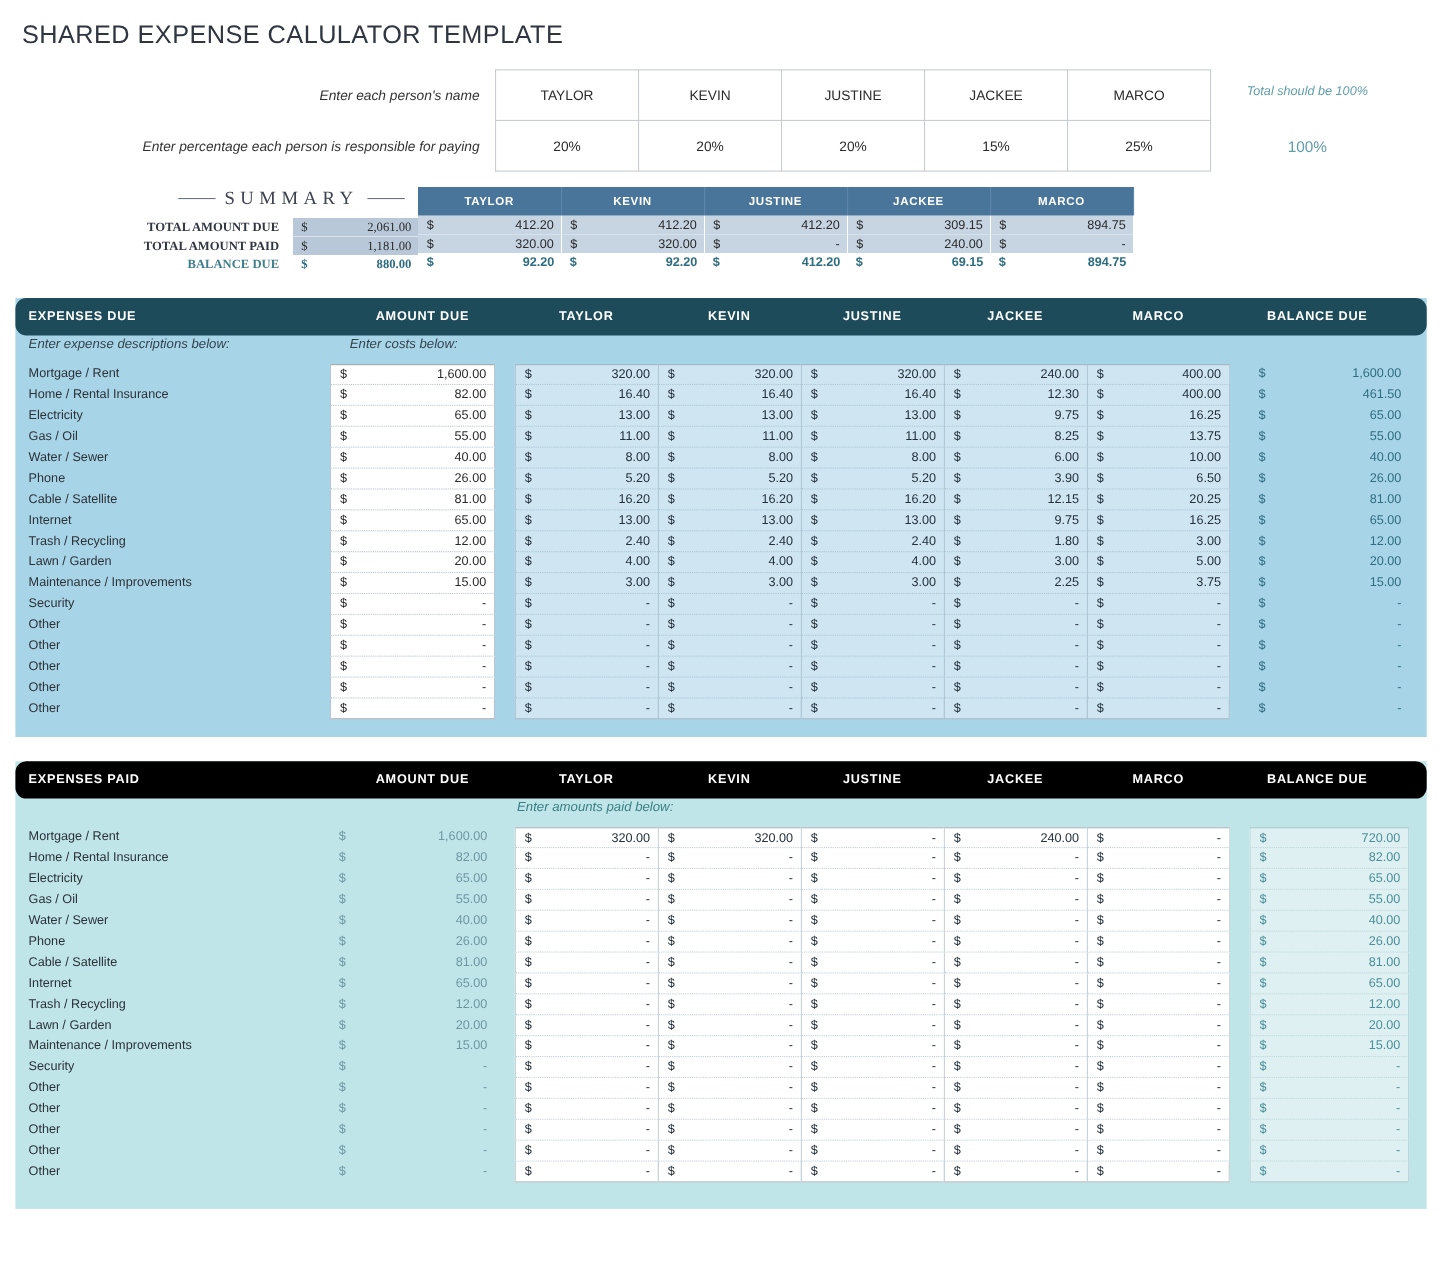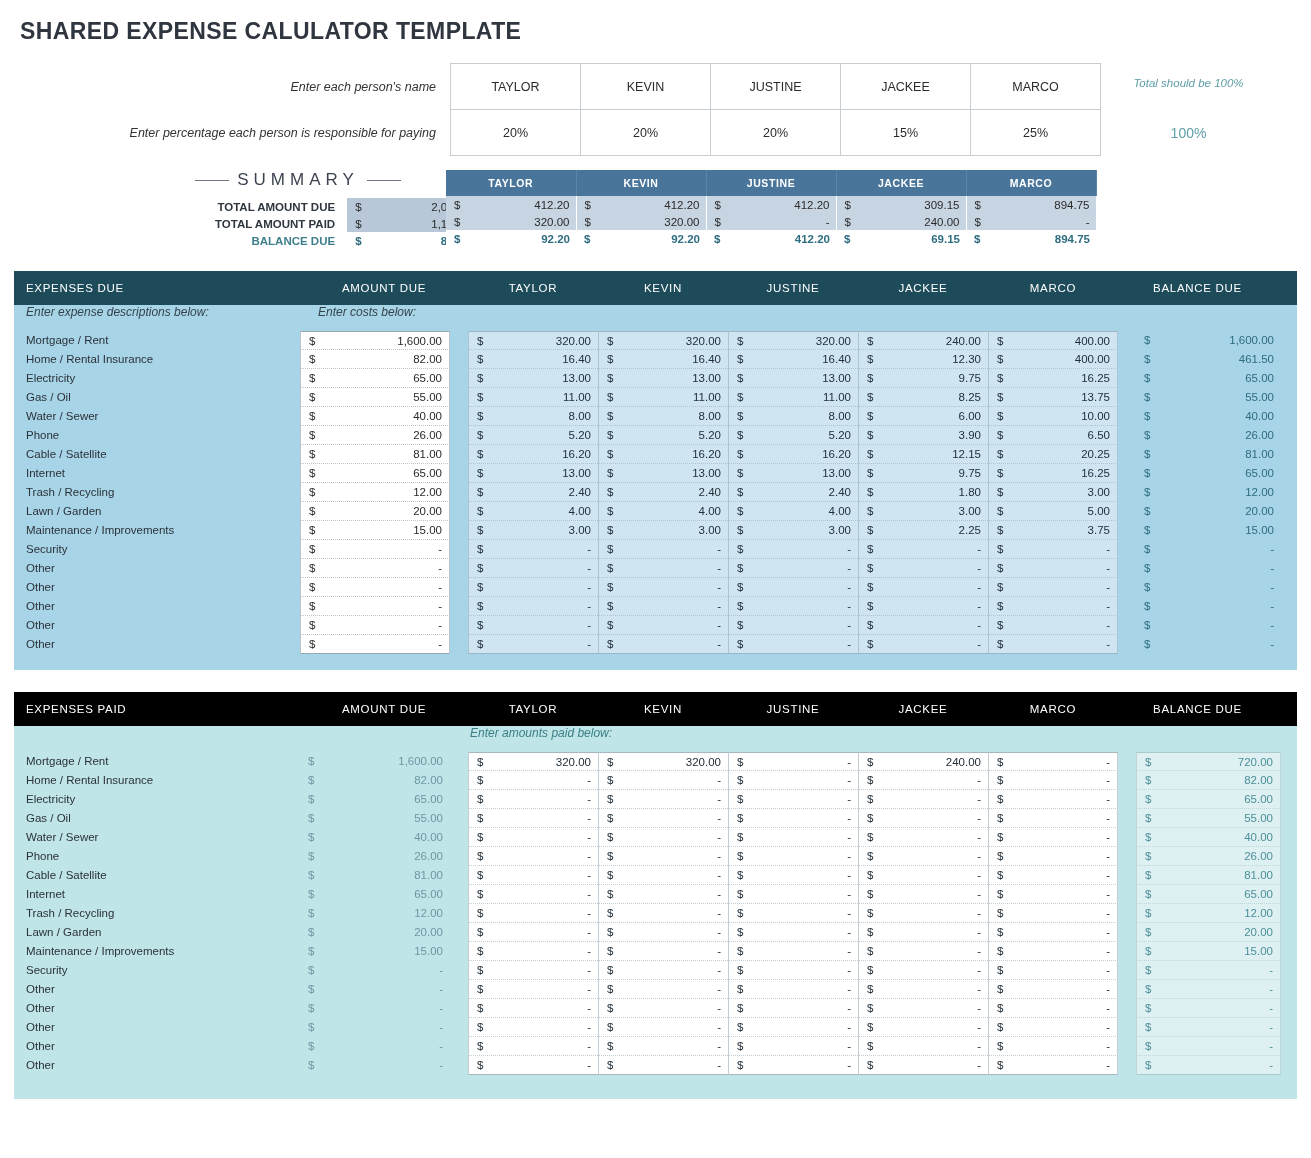--- a/index.html
+++ b/index.html
@@ -9,21 +9,21 @@
     min-height: 1158px;
     background: #ffffff;
     font-family: "Liberation Sans", sans-serif;
     color: #2b2b2b;
     -webkit-font-smoothing: antialiased;
   }
 
   
   .page-title {
     font-size: 23px;
-    font-weight: bold;
+    font-weight: normal;
     letter-spacing: 0.4px;
     color: #2f3640;
     padding: 18px 0 0 20px;
   }
 
   
   .setup {
     margin-top: 18px;
     display: flex;
     align-items: flex-end;
@@ -68,40 +68,40 @@
     height: 46px;
     line-height: 46px;
   }
 
   
   .summary-wrap {
     margin-top: 14px;
     display: flex;
     align-items: flex-start;
   }
-  .summary-left { width: 446px; }
+  .summary-left { width: 380px; font-family: Liberation Serif, serif; }
   .summary-heading {
     display: flex;
     align-items: center;
     justify-content: center;
     gap: 8px;
     padding: 0 10px 8px 160px;
   }
   .summary-heading .rule {
     height: 1px;
     background: #6d7680;
     width: 34px;
   }
   .summary-heading .txt {
     font-size: 17px;
     letter-spacing: 5px;
     color: #3d4450;
     white-space: nowrap;
   }
-  .sum-table { border-collapse: collapse; width: 100%; margin-left: 36px; }
+  .sum-table { border-collapse: collapse; width: 100%; }
   .sum-table td { height: 17px; font-size: 11.5px; }
   .sum-label {
     text-align: right;
     font-weight: bold;
     padding-right: 12px;
     color: #2f3640;
     white-space: nowrap;
     width: 300px;
   }
   .sum-label.accent { color: #3f7f8c; }
@@ -150,22 +150,23 @@
   .panel { margin: 0 14px; }
   .panel-due { margin-top: 22px; background: #a8d4e8; padding-bottom: 16px; }
   .panel-paid { margin-top: 22px; background: #bfe5e8; padding-bottom: 24px; }
 
   .band {
     display: flex;
     align-items: center;
     height: 34px;
     color: #ffffff;
     font-size: 11.5px;
-    font-weight: normal;
+    font-weight: bold;
     letter-spacing: 0.7px;
+    border-radius: 10px;
   }
   .band-due { background: #1d4b5a; }
   .band-paid { background: #000000; }
 
   .subrow {
     display: flex;
     align-items: flex-start;
     height: 26px;
     font-style: italic;
     font-size: 12px;

